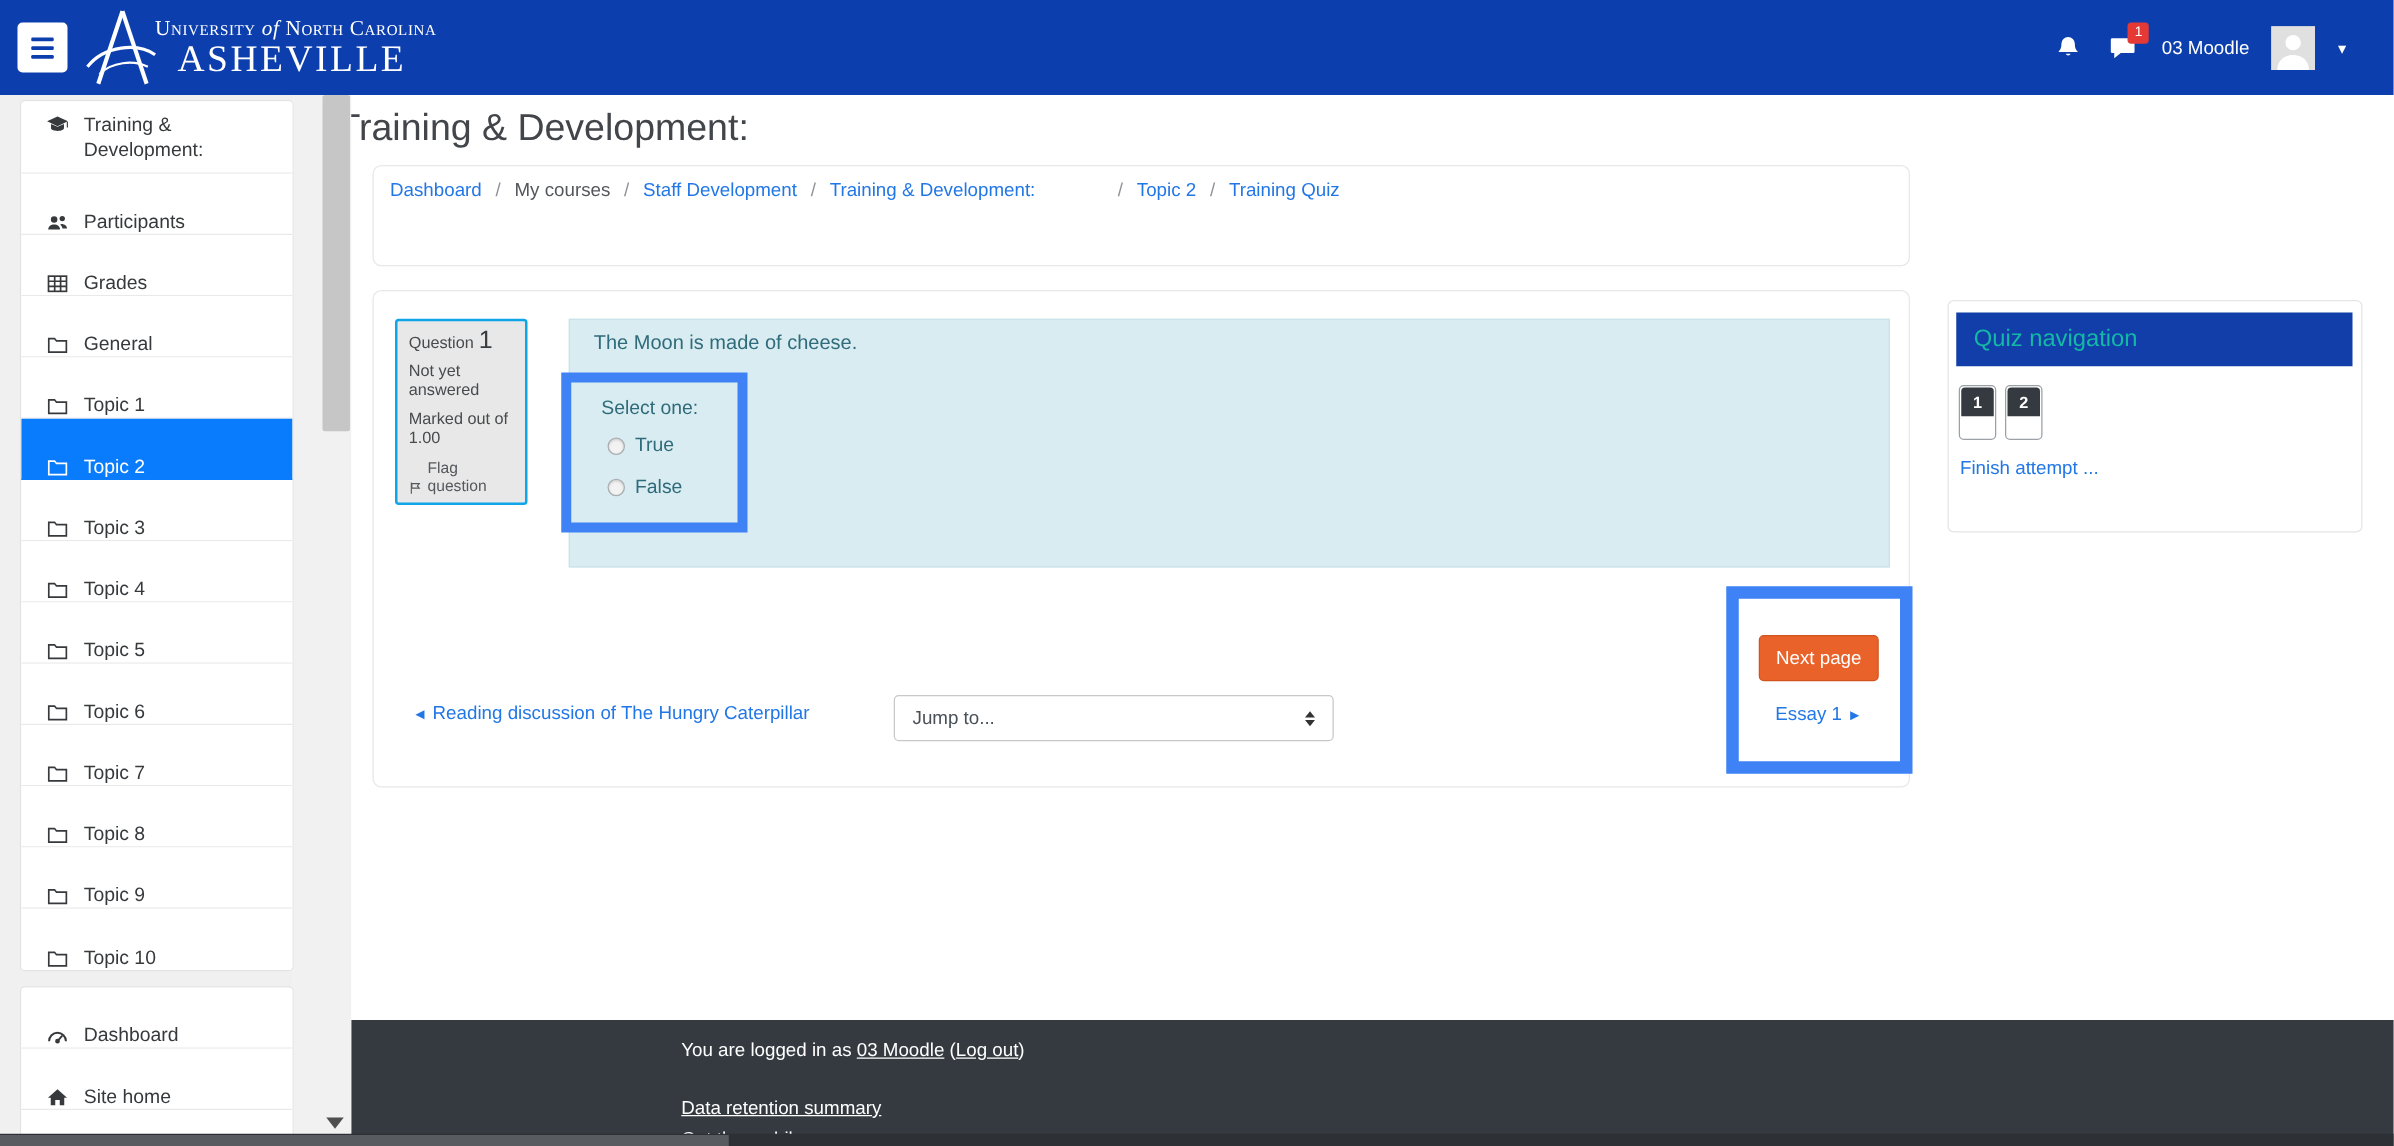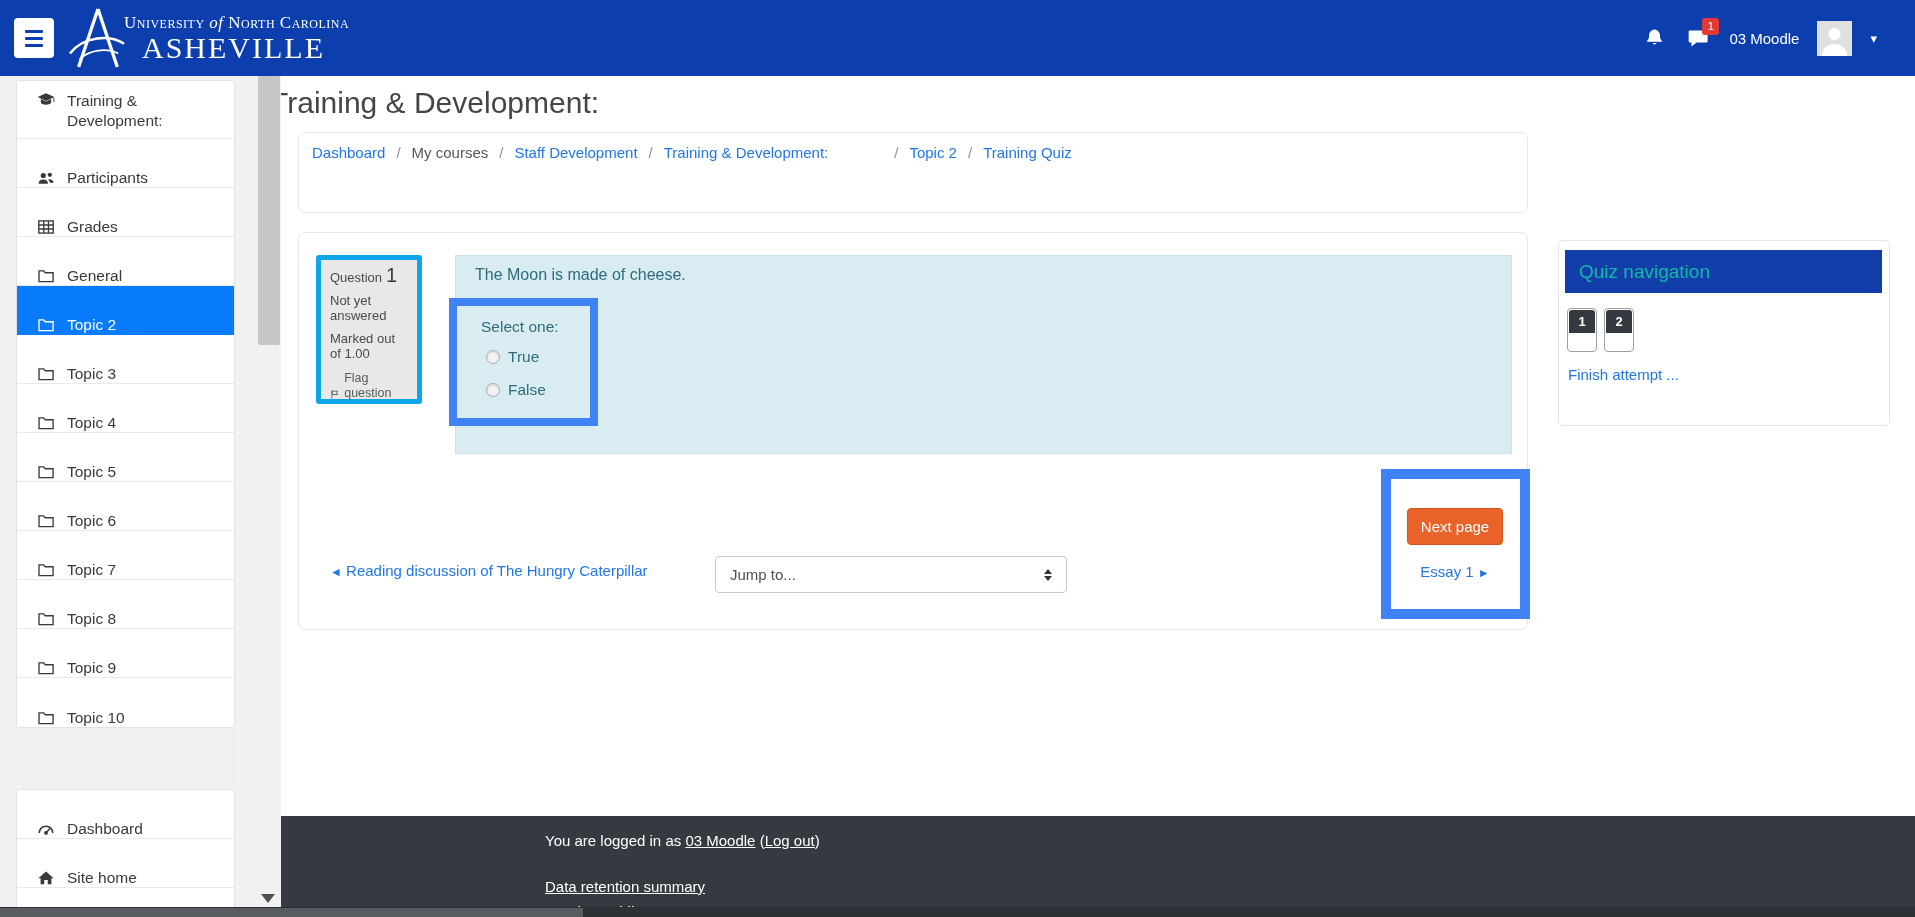--- a/index.html
+++ b/index.html
@@ -60,21 +60,21 @@
   .page-title{left:270px;top:86px;font-size:30px;font-weight:400;color:#42464a;}
   .crumb-card{left:298px;top:132px;width:1230px;height:81px;border:1px solid #e6e8ea;border-radius:7px;background:#fff;}
   .breadcrumb{left:312px;top:144px;font-size:15px;display:flex;align-items:center;white-space:nowrap;}
   .crumb-link{color:var(--link);text-decoration:none;cursor:pointer;}
   .crumb-text{color:#53575c;}
   .crumb-sep{color:#8f9399;margin:0 11px;}
   .crumb-wide{margin-right:55px;}
 
   .q-card{left:298px;top:232px;width:1230px;height:398px;border:1px solid #e6e8ea;border-radius:7px;background:#fff;}
 
-  .info-box{left:316px;top:255px;width:106px;height:149px;background:#e8e8e8;border:5px solid #0ea5e9;
+  .info-box{left:316px;top:255px;width:106px;height:149px;background:#e8e8e8;border:2px solid #0ea5e9;
             border-radius:3px;padding:8px 9px;font-size:13px;color:#474b4e;line-height:15px;}
   .q-no{font-size:20px;color:#3a3d40;margin-left:4px;}
   .info-line{margin-top:8px;}
   .flag-line{margin-top:10px;font-size:12.5px;color:#55595d;display:flex;align-items:flex-end;gap:4px;cursor:pointer;}
 
   .formulation{left:455px;top:255px;width:1057px;height:199px;background:var(--cyan-bg);border:1px solid #c9e3ea;}
   .q-text{left:475px;top:266px;font-size:16px;color:var(--teal);}
   .q-prompt{left:481px;top:318px;font-size:15.5px;color:var(--teal);}
   .q-option{position:absolute;left:486px;display:flex;align-items:center;gap:8px;font-size:15.5px;color:var(--teal);cursor:pointer;}
   .radio{width:14px;height:14px;border-radius:50%;background:#f2f2f2;border:1px solid #a9adb0;
@@ -193,20 +193,26 @@
           <line x1="10.2" y1="2.6" x2="10.2" y2="13.4"></line>
         </svg>
       <span>Grades</span>
     </div>
     <div class="side-item">
       <svg width="18" height="18" viewBox="0 0 16 16" fill="none" stroke="currentColor" stroke-width="1.2">
           <path d="M1.8 13V3.4h4.1l1.4 1.7h7V13z"></path>
         </svg>
       <span>General</span>
     </div>
+    <div class="side-item">
+      <svg width="18" height="18" viewBox="0 0 16 16" fill="none" stroke="currentColor" stroke-width="1.2">
+          <path d="M1.8 13V3.4h4.1l1.4 1.7h7V13z"></path>
+        </svg>
+      <span>Topic 1</span>
+    </div>
     <div class="side-item active">
       <svg width="18" height="18" viewBox="0 0 16 16" fill="none" stroke="currentColor" stroke-width="1.2">
           <path d="M1.8 13V3.4h4.1l1.4 1.7h7V13z"></path>
         </svg>
       <span>Topic 2</span>
     </div>
     <div class="side-item">
       <svg width="18" height="18" viewBox="0 0 16 16" fill="none" stroke="currentColor" stroke-width="1.2">
           <path d="M1.8 13V3.4h4.1l1.4 1.7h7V13z"></path>
         </svg>

